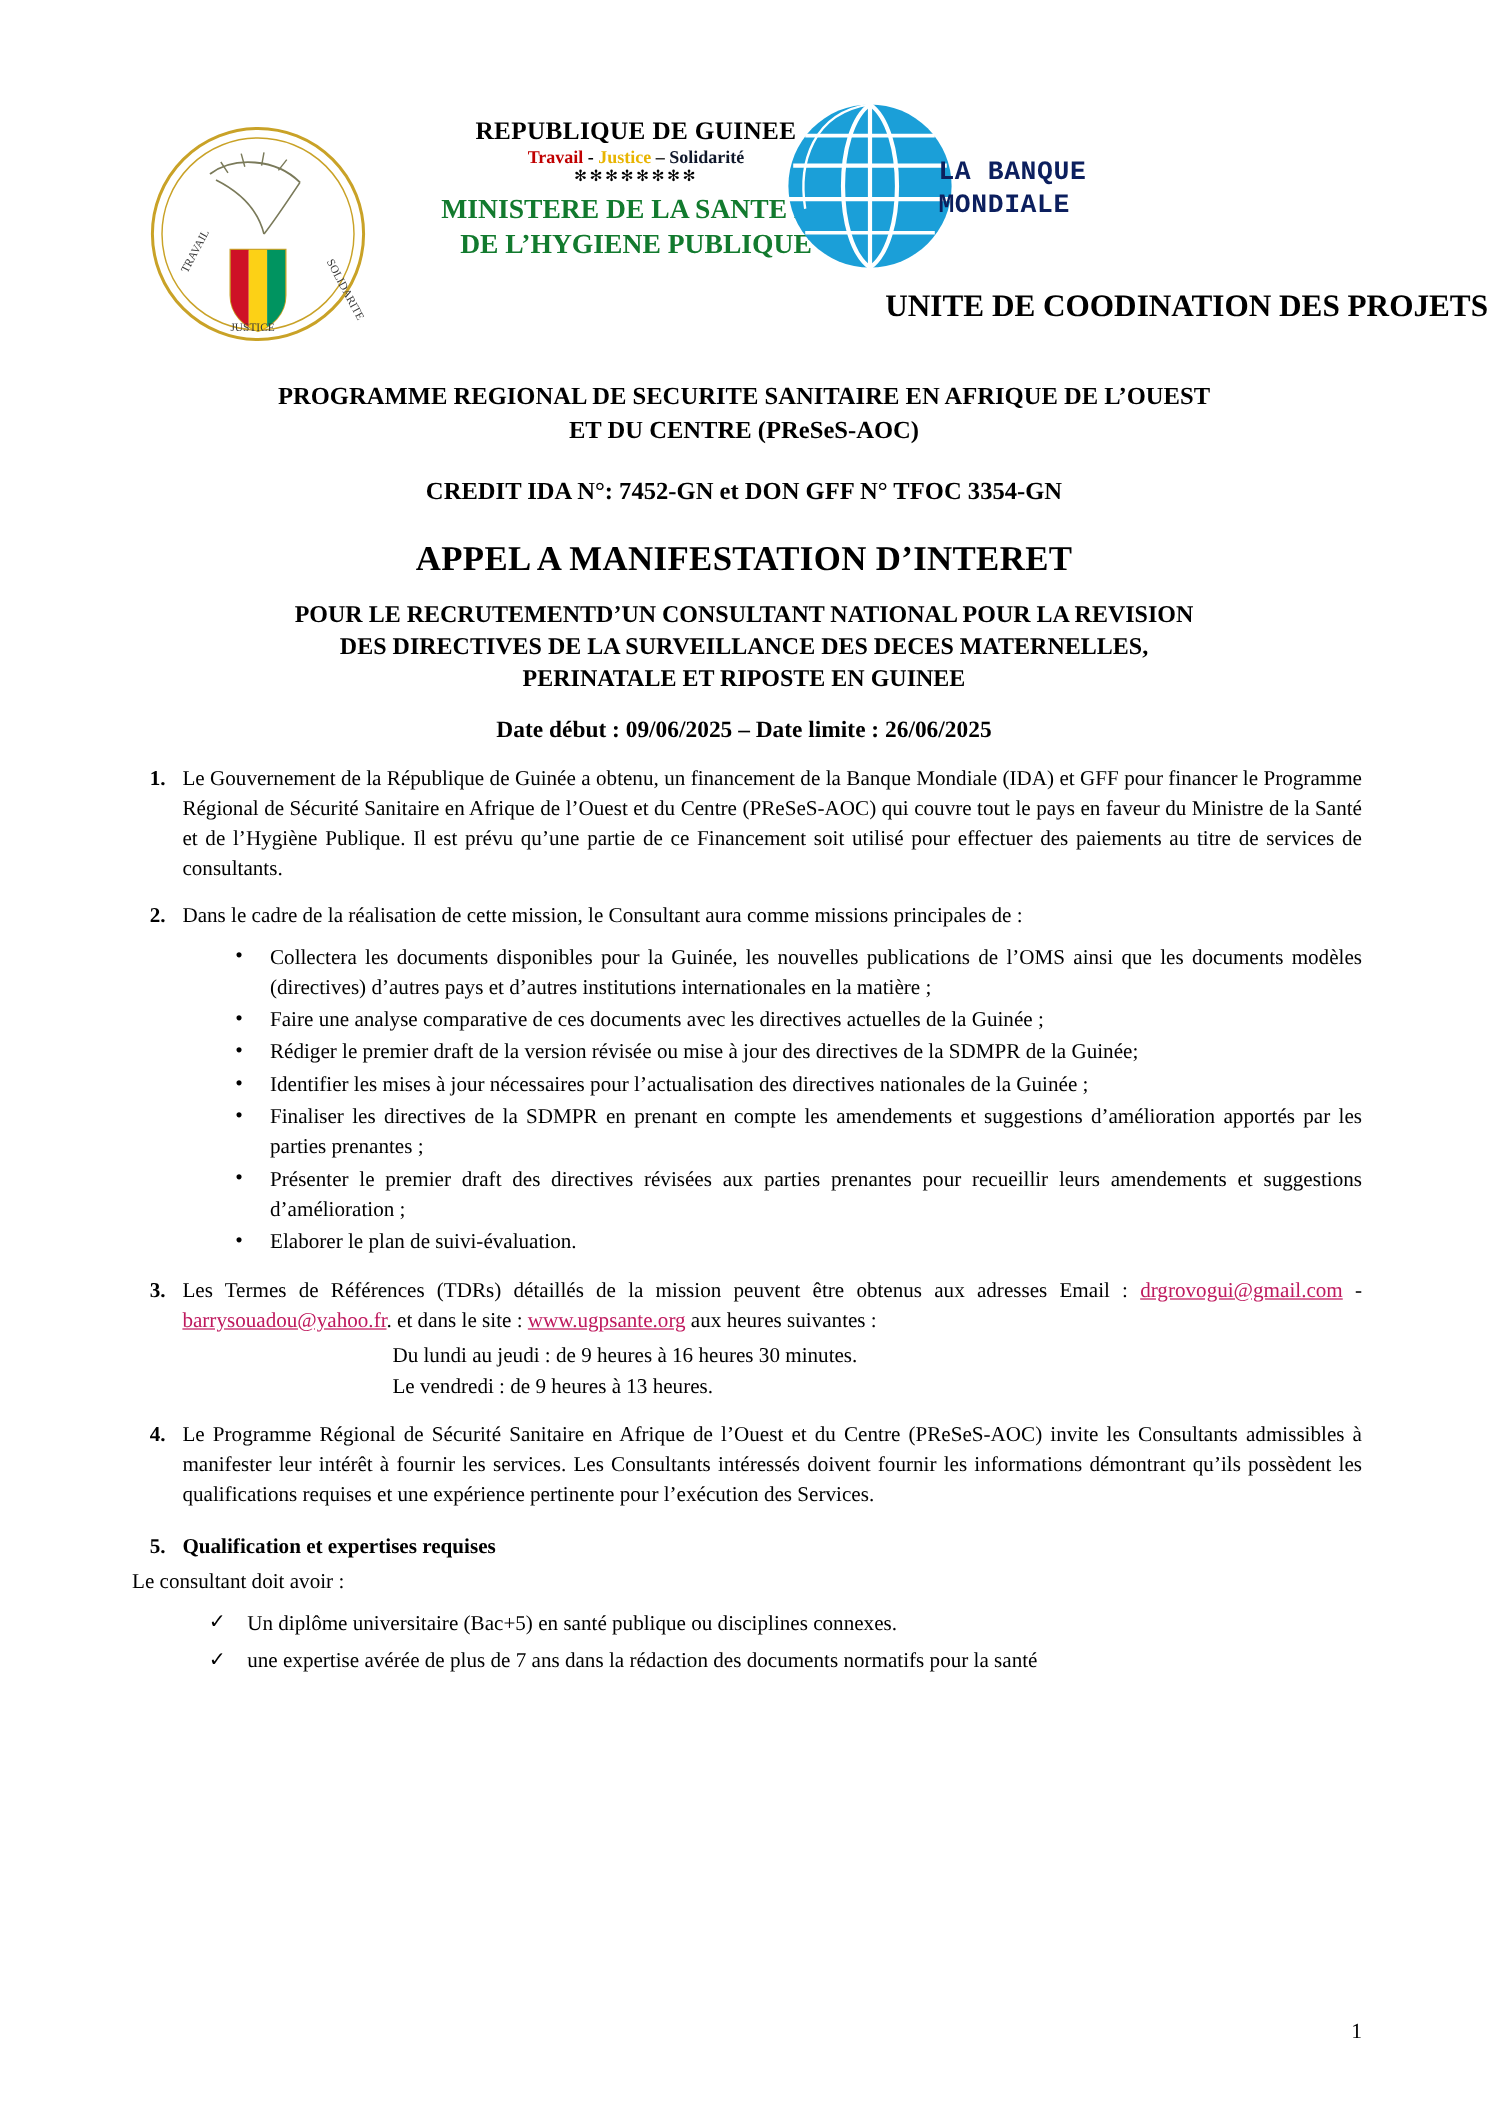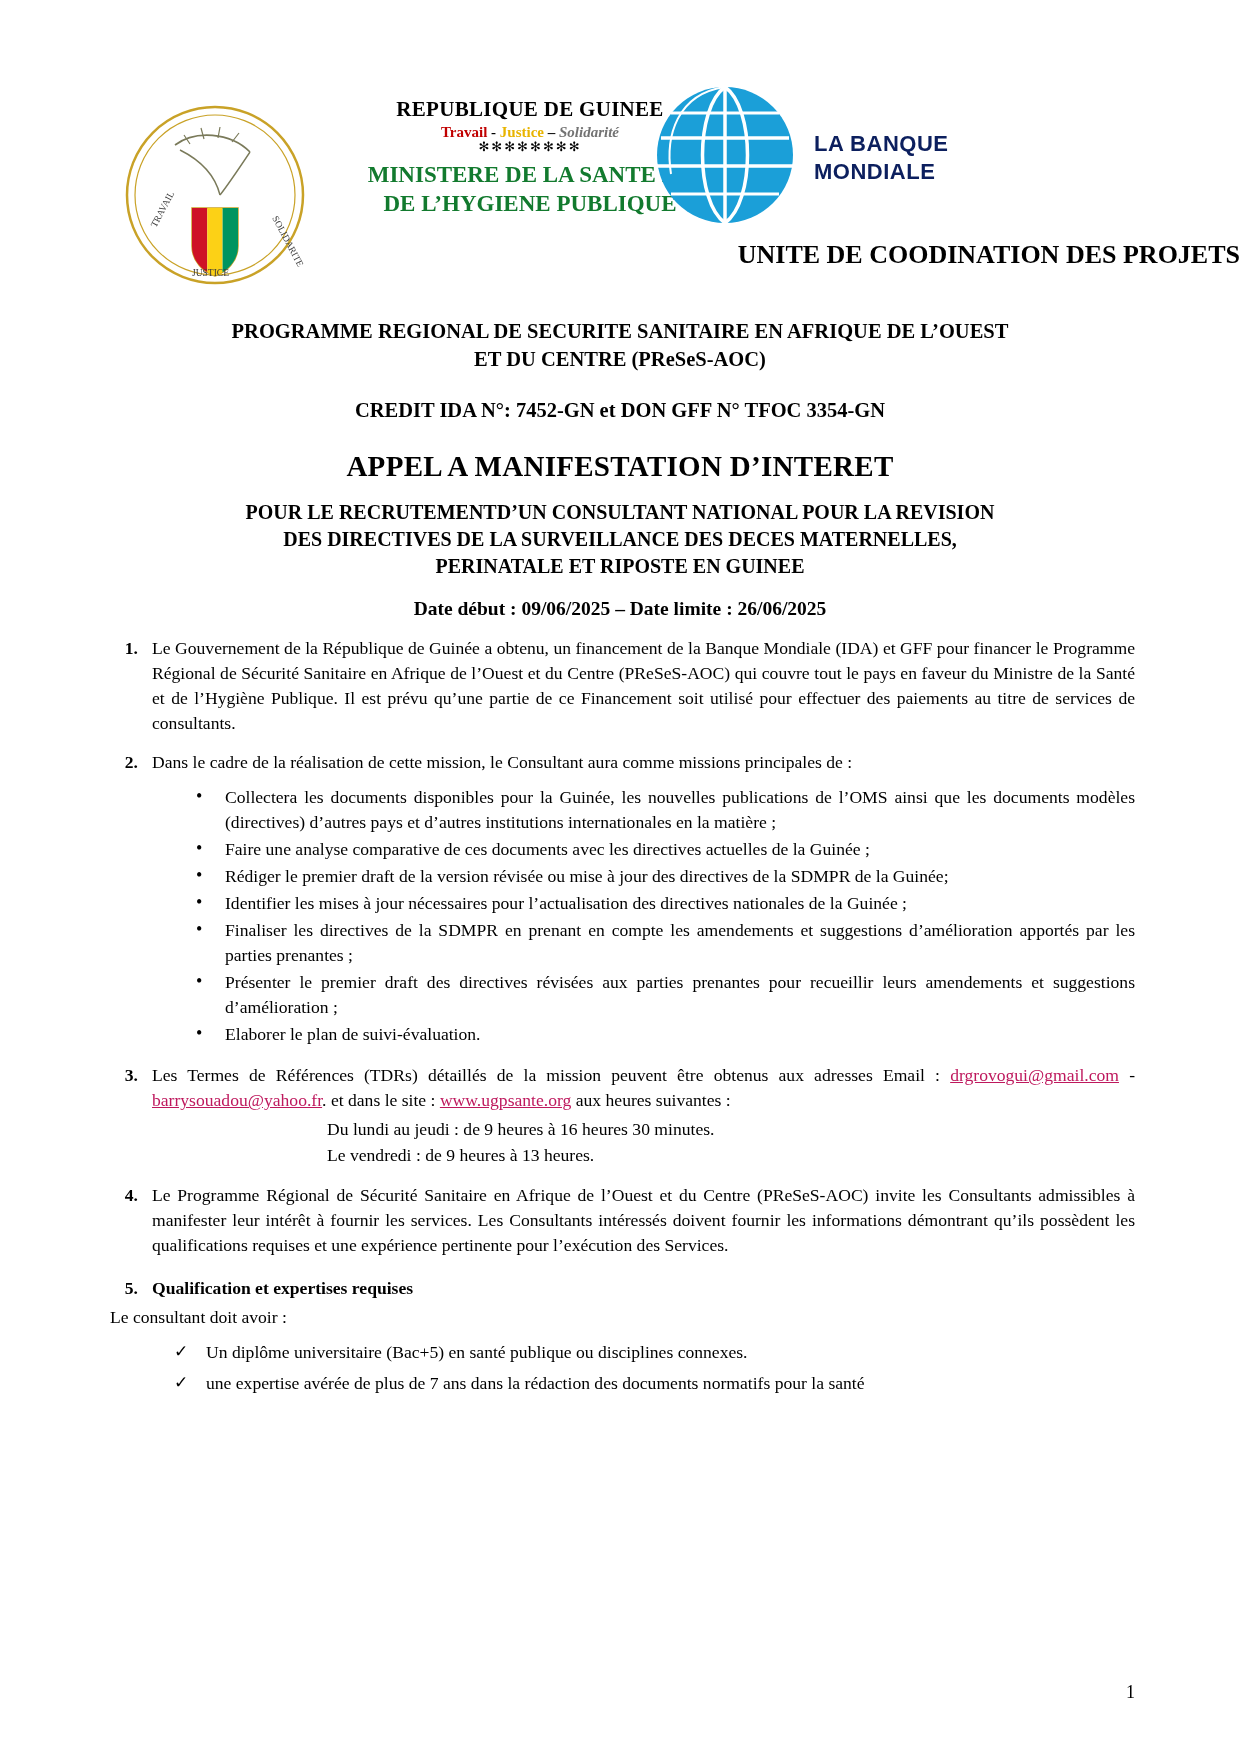--- a/index.html
+++ b/index.html
@@ -51,21 +51,21 @@
     letter-spacing: 0.3px;
   }
   .devise {
     font-size: 15px;
     font-weight: bold;
     margin-top: 2px;
   }
   .devise .w-travail { color: #c00000; }
   .devise .w-sep { color: #000; }
   .devise .w-justice { color: #e8b400; }
-  .devise .w-solid { color: #737373; font-style: italic; }
+  .devise .w-solid { color: #0f172a; }
   .stars {
     font-size: 13px;
     letter-spacing: 2px;
     margin-top: -2px;
     color: #000;
   }
   .ministere {
     margin-top: 6px;
     font-size: 23px;
     font-weight: bold;
@@ -75,23 +75,23 @@
 
   .globe {
     position: absolute;
     left: 655px;
     top: 78px;
     width: 140px;
     height: 155px;
   }
   .wb-text {
     position: absolute;
-    left: 814px;
+    left: 782px;
     top: 130px;
-    font-family: Liberation Sans, sans-serif;
+    font-family: Liberation Mono, monospace;
     font-weight: bold;
     font-size: 22px;
     line-height: 1.25;
     color: #0c1f5e;
     letter-spacing: 0.5px;
   }
 
   .unite {
     position: absolute;
     left: 0;

